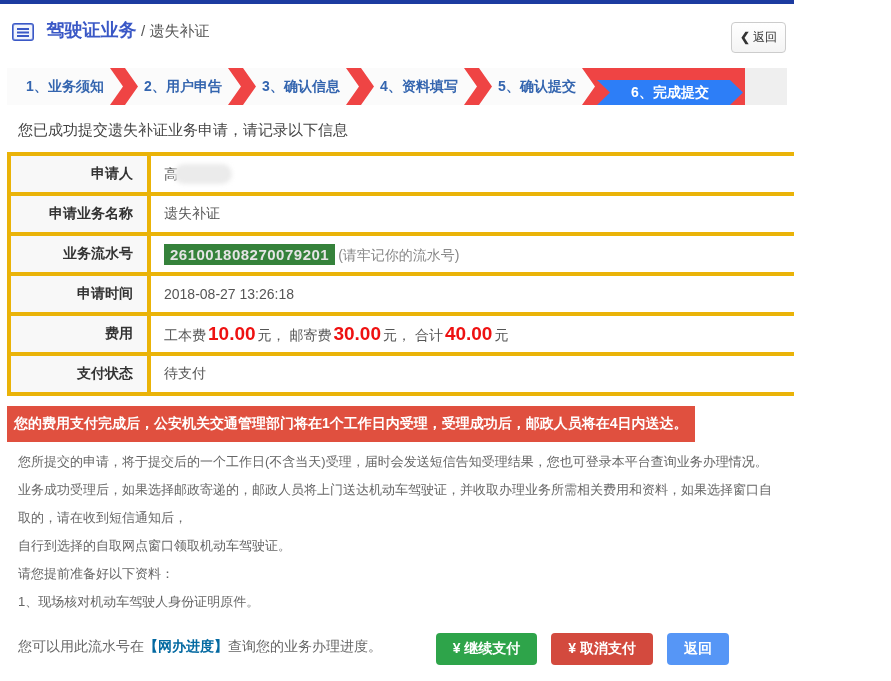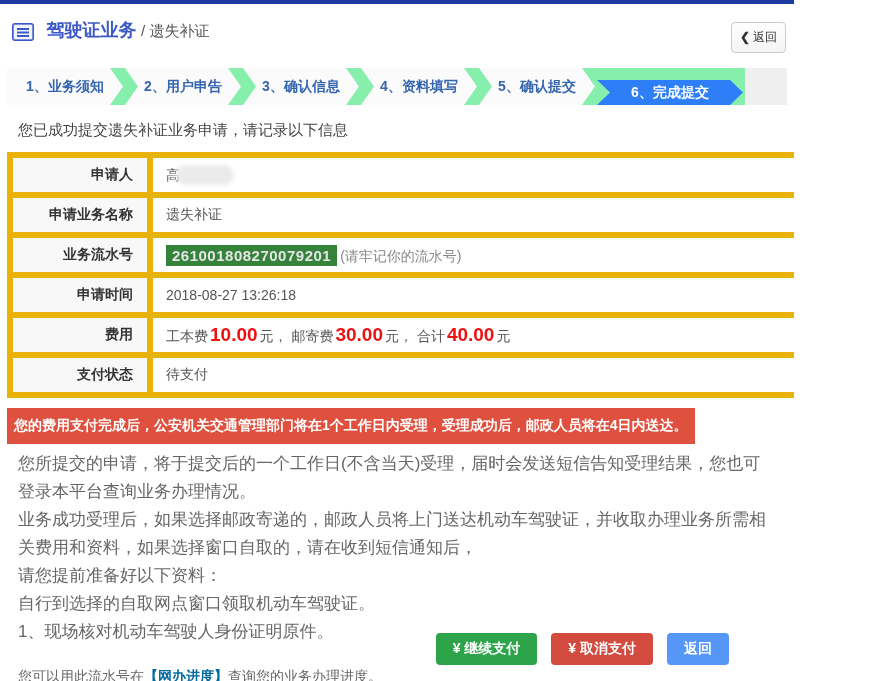--- a/index.html
+++ b/index.html
@@ -11,47 +11,47 @@
   
   .header { position: relative; height: 56px; padding: 14px 8px 0 12px; }
   .hdr-icon { display: inline-block; vertical-align: -5px; margin-right: 8px; }
   .hdr-title { font-size: 18px; font-weight: bold; color: #3a58c6; }
   .hdr-sub { font-size: 15px; color: #555; }
   .back-btn { position: absolute; right: 8px; top: 18px; padding: 6px 8px; font-size: 12px; color: #333;
     background: linear-gradient(#ffffff,#f4f4f4); border: 1px solid #ccc; border-radius: 4px; cursor: pointer; }
   .back-btn b { margin-right: 3px; }
 
   
-  .steps { display: flex; margin: 8px 7px 0 7px; height: 37px; background: #86efac; }
+  .steps { display: flex; margin: 8px 7px 0 7px; height: 37px; background: #ef4444; }
   .step { position: relative; flex: 0 0 116px; display: flex; align-items: center; justify-content: center;
     background: #fbfbfb; color: #3465af; font-size: 14px; font-weight: bold; margin-right: 2px;
     clip-path: polygon(0 0, calc(100% - 13px) 0, 100% 50%, calc(100% - 13px) 100%, 0 100%, 13px 50%); }
   .step.first { clip-path: polygon(0 0, calc(100% - 13px) 0, 100% 50%, calc(100% - 13px) 100%, 0 100%); }
   .step.active { flex: 0 0 146px; background: #2d7ef7; color: #fff; margin-top: 12px; }
   .steps .filler { flex: 1; background: #efefef; }
 
   
   .success-msg { margin: 16px 0 0 18px; font-size: 15px; color: #444; }
 
   
   table.info { width: 877px; margin: 12px 0 0 7px; border-collapse: collapse; }
-  table.info td { border: 6px solid #eab308; height: 40px; font-size: 14px; }
+  table.info td { border: 4px solid #eab308; height: 40px; font-size: 14px; }
   td.lbl { width: 140px; background: #f8f8f8; text-align: right; padding-right: 14px; color: #333; font-weight: bold; }
   td.val { padding-left: 13px; color: #555; }
   .serial-badge { display: inline-block; background: #35823b; color: #e5e5e5; font-weight: bold; font-size: 15px;
     padding: 2px 6px; letter-spacing: .5px; }
   .serial-note { color: #888; margin-left: 3px; }
   .fee-num { color: #ee1111; font-weight: bold; font-size: 19px; margin: 0 2px; }
   .redacted { display: inline-block; width: 58px; height: 20px; background: #ebebeb; border-radius: 10px;
     vertical-align: -5px; margin-left: -4px; filter: blur(2px); }
 
   
   .banner { display: inline-block; margin: 10px 0 0 7px; background: #e0503f; color: #fff; font-weight: bold;
     font-size: 14px; padding: 9px 7px; }
-  .paras { margin: 6px 18px 0 18px; font-size: 17px; color: #666; line-height: 28px; }
+  .paras { margin: 6px 18px 0 18px; font-size: 13px; color: #666; line-height: 28px; }
   .paras p { margin: 0; }
   .hint { margin: 22px 18px 0 18px; font-size: 14px; color: #666; }
   .hint b { color: #0369a1; }
 
   
   .footer { position: absolute; right: 65px; bottom: 16px; display: flex; gap: 14px; }
   .btn { border: none; border-radius: 4px; color: #fff; font-weight: bold; font-size: 14px;
     padding: 7px 17px; cursor: pointer; font-family: inherit; }
   .btn-green { background: #2ea44a; }
   .btn-red { background: #d34a3e; }
@@ -130,22 +130,22 @@
   </tbody>
     </table>
 
   
   <div class="banner">您的费用支付完成后，公安机关交通管理部门将在1个工作日内受理，受理成功后，邮政人员将在4日内送达。</div>
 
   
   <div class="paras">
     <p>您所提交的申请，将于提交后的一个工作日(不含当天)受理，届时会发送短信告知受理结果，您也可登录本平台查询业务办理情况。</p>
     <p>业务成功受理后，如果选择邮政寄递的，邮政人员将上门送达机动车驾驶证，并收取办理业务所需相关费用和资料，如果选择窗口自取的，请在收到短信通知后，</p>
+    <p>自行到选择的自取网点窗口领取机动车驾驶证。</p>
     <p>请您提前准备好以下资料：</p>
-    <p>自行到选择的自取网点窗口领取机动车驾驶证。</p>
     <p>1、现场核对机动车驾驶人身份证明原件。</p>
   </div>
 
   <div class="hint">
     <span>您可以用此流水号在</span><b>【网办进度】</b><span>查询您的业务办理进度。</span>
   </div>
 
   
   <div class="footer">
     <button class="btn btn-green">¥ 继续支付</button>

